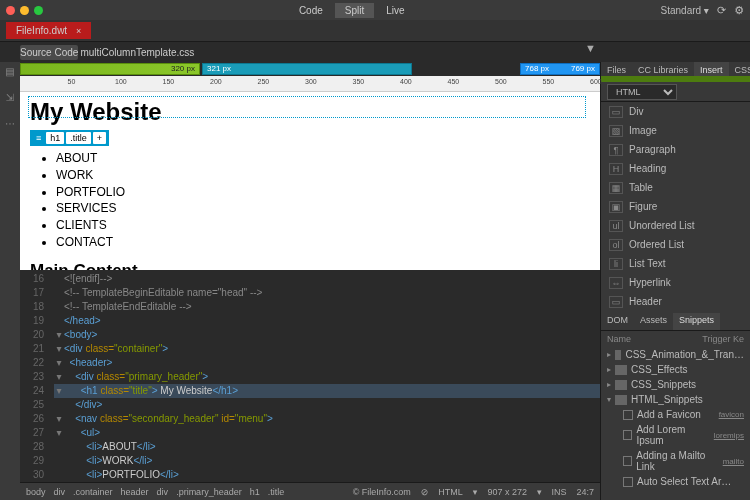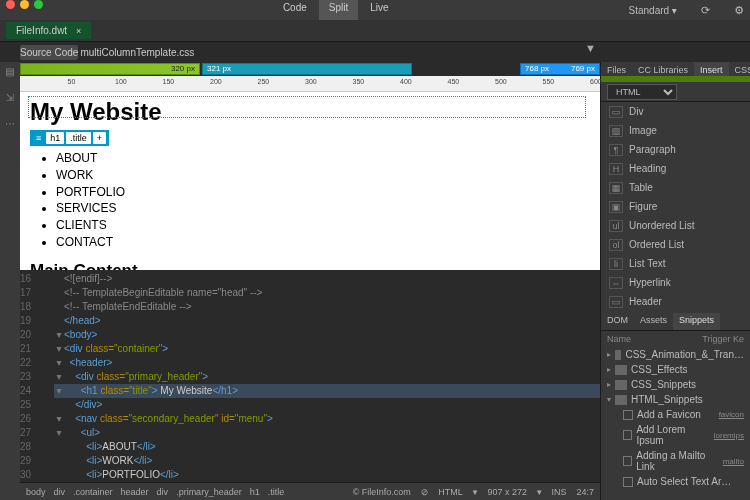--- a/index.html
+++ b/index.html
@@ -1,34 +1,34 @@
 <!DOCTYPE html>
 <html><head>
 <meta charset="utf-8">
 <style>
 * { margin: 0; padding: 0; box-sizing: border-box; font-family: -apple-system, Arial, sans-serif; }
 body { background: #2d2d2d; color: #aaa; font-size: 11px; width: 750px; height: 500px; overflow: hidden; position: relative; }
 
 
-.titlebar { height: 20px; background: #3a3a3a; display: flex; padding: 0 6px; }
+.titlebar { height: 20px; background: #3a3a3a; display: flex; align-items: center; padding: 0 6px; }
 .traffic-lights { display: flex; gap: 5px; }
 .traffic-light { width: 9px; height: 9px; border-radius: 50%; }
 .tl-red { background: #ff5f57; }
 .tl-yellow { background: #febc2e; }
 .tl-green { background: #28c840; }
 .titlebar-center { flex: 1; display: flex; justify-content: center; gap: 2px; }
 .view-btn { padding: 2px 10px; font-size: 10px; color: #ccc; cursor: pointer; }
 .view-btn.active { background: #555; }
-.titlebar-right { display: flex; gap: 24px; align-items: center; color: #bbb; }
+.titlebar-right { display: flex; gap: 8px; align-items: center; color: #bbb; }
 .dropdown-small { font-size: 10px; }
 
 
 .filetabs { height: 22px; background: #333; display: flex; align-items: center; padding-left: 6px; border-bottom: 1px solid #1a1a1a; }
 .file-tab { padding: 3px 10px; font-size: 10px; color: #ccc; }
-.file-tab.active { background: #14532d; }
+.file-tab.active { background: #b91c1c; }
 .close-x { margin-left: 6px; font-size: 9px; }
 
 
 .subtabs { height: 20px; background: #2a2a2a; display: flex; align-items: center; padding-left: 20px; gap: 2px; }
 .sub-tab { padding: 2px 0; font-size: 10px; color: #ccc; }
 .sub-tab.active { background: #4a4a4a; border-radius: 2px; }
 
 
 .main { display: flex; height: 438px; }
 .left-rail { width: 20px; background: #3a3a3a; display: flex; flex-direction: column; align-items: center; padding-top: 4px; gap: 14px; }
@@ -55,21 +55,21 @@
 .preview h1 { font-size: 24px; font-weight: bold; margin-bottom: 4px; }
 .sel-indicator { background: #0099cc; color: #fff; display: inline-flex; align-items: center; font-size: 9px; padding: 2px; margin-bottom: 4px; }
 .sel-indicator span { padding: 0 4px; }
 .sel-indicator .sel-btn { background: #fff; color: #000; padding: 1px 4px; margin: 0 1px; border-radius: 1px; }
 .preview ul { list-style: disc; padding-left: 26px; font-size: 12px; line-height: 1.4; }
 .preview h2 { font-size: 17px; font-weight: bold; margin-top: 10px; margin-bottom: 6px; }
 .preview-outline { position: absolute; top: 4px; left: 8px; right: 14px; height: 22px; border: 1px dotted #0099cc; pointer-events: none; }
 
 
 .code-pane { background: #2a2a2a; flex: 1; display: flex; overflow: hidden; font-family: Consolas, monospace; font-size: 10px; line-height: 14px; }
-.gutter { width: 30px; background: #2a2a2a; color: #666; text-align: left; padding: 2px 6px 0 0; }
+.gutter { width: 30px; background: #2a2a2a; color: #666; text-align: right; padding: 2px 6px 0 0; }
 .gutter div { height: 14px; }
 .code-lines { flex: 1; padding: 2px 0 0 4px; }
 .code-lines div { height: 14px; white-space: pre; }
 .c-comment { color: #888; }
 .c-tag { color: #5a9fd4; }
 .c-attr { color: #b58900; }
 .c-str { color: #859900; }
 .c-text { color: #ccc; }
 .c-hl { background: #3a4a5a; }
 .fold { color: #777; display: inline-block; width: 10px; text-align: center; }

